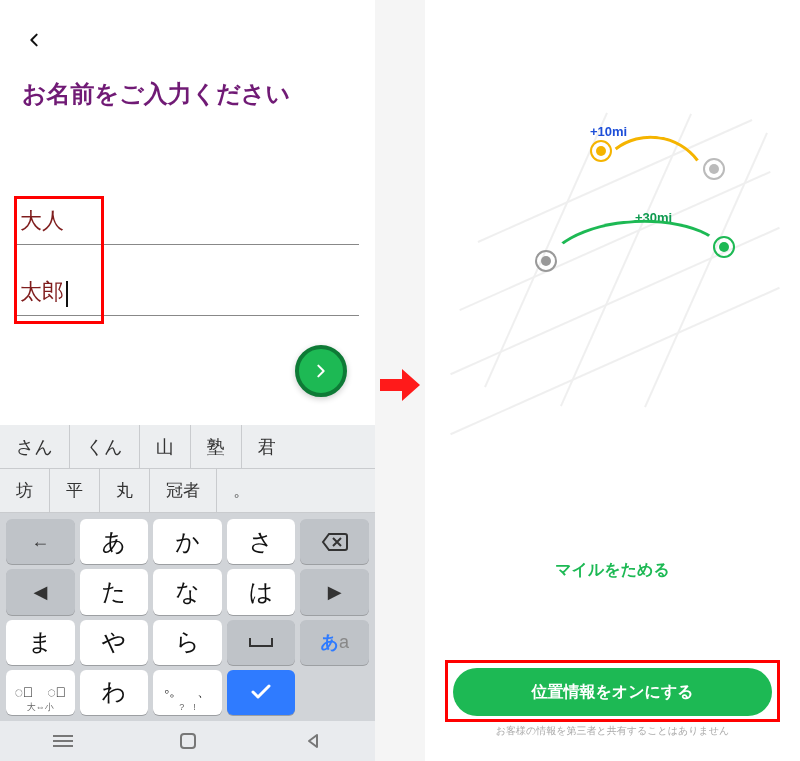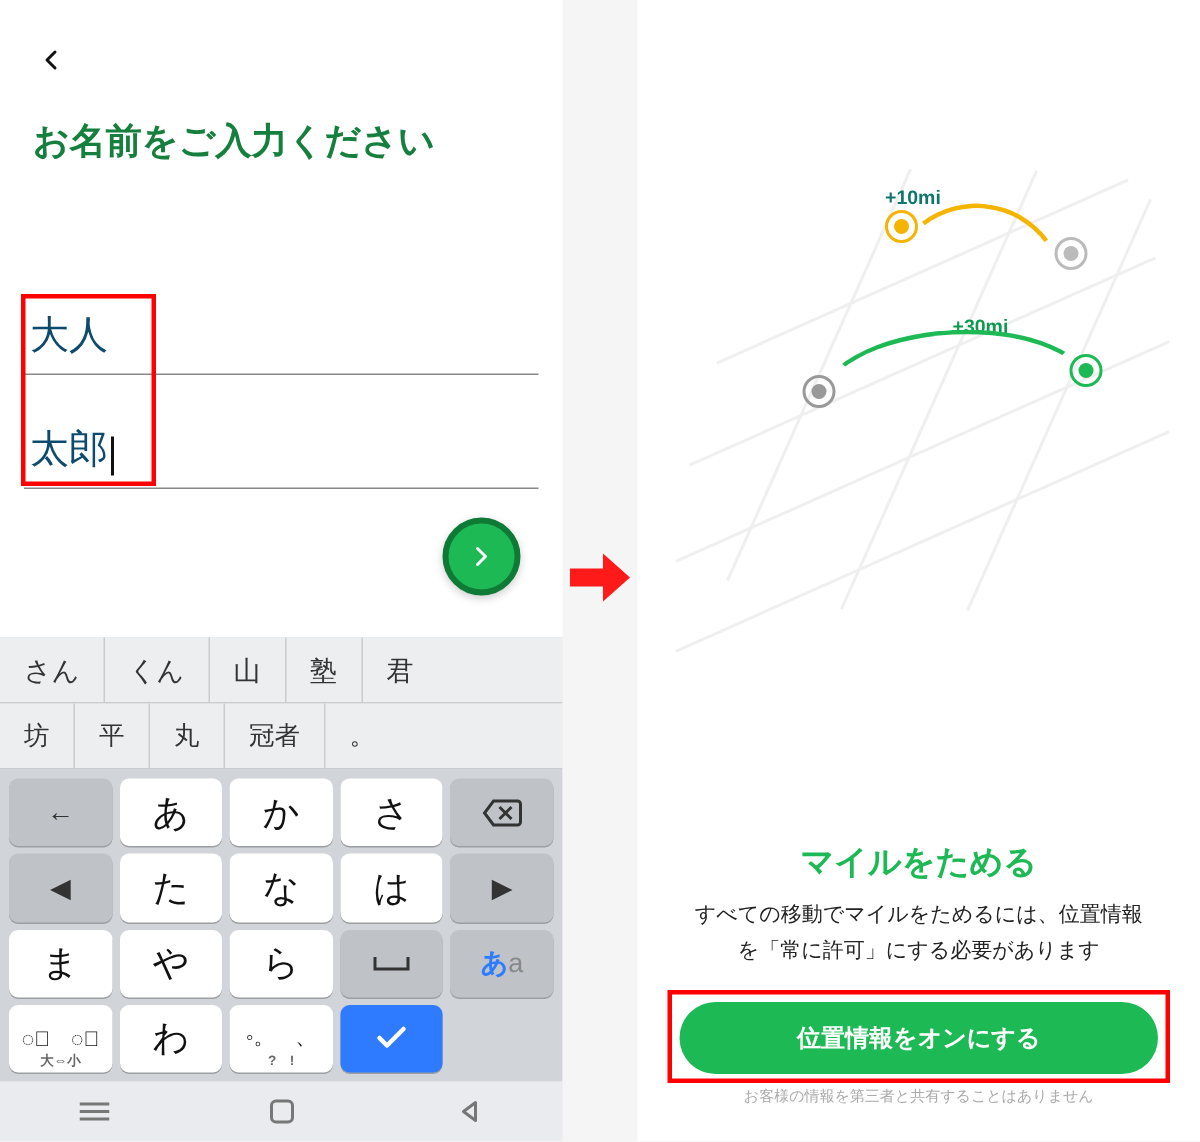--- a/index.html
+++ b/index.html
@@ -32,42 +32,42 @@
   
   .back-btn {
     position: absolute;
     top: 24px; left: 18px;
     width: 32px; height: 32px;
     display:flex; align-items:center; justify-content:center;
     cursor:pointer;
   }
   .back-btn svg { width: 16px; height: 24px; }
   .title {
-    color: #15803d;
+    color: #701a75;
     font-weight: 700;
     font-size: 24px;
     position: absolute;
     top: 78px; left: 22px; right: 22px;
   }
   .subtitle {
     color: #222;
     font-size: 16px;
     line-height: 1.6;
     position: absolute;
     top: 112px; left: 22px; right: 30px;
   }
   .fields {
     position: absolute;
     top: 196px; left: 16px; right: 16px;
   }
   .field {
     border-bottom: 1px solid #888;
     padding: 10px 4px 8px 4px;
-    font-size: 26px;
-    color: #0c4a6e;
+    font-size: 22px;
+    color: #7f1d1d;
     min-height: 46px;
     display:flex; align-items:flex-end;
   }
   .field + .field { margin-top: 22px; }
   .caret {
     display:inline-block;
     width: 2px; height: 26px;
     background: #111;
     margin-left: 2px;
     vertical-align: middle;
@@ -124,21 +124,21 @@
     background: #fff;
     border-radius: 6px;
     display:flex; align-items:center; justify-content:center;
     font-size: 24px; color:#111;
     box-shadow: 0 1px 0 rgba(0,0,0,.25);
     cursor:pointer;
     position:relative;
   }
   .key.func { background: #bfc3c8; color:#333; font-size:18px; }
   .key.blue { background: #2f7bff; color:#fff; }
-  .key .tiny { position:absolute; bottom:3px; font-size:9px; color:#666; line-height:1; text-align:center; width:100%;font-weight:bold; }
+  .key .tiny { position:absolute; bottom:3px; font-size:9px; color:#666; line-height:1; text-align:center; width:100%; }
   .navbar {
     height: 40px;
     background: #e9ebee;
     display:flex; align-items:center; justify-content:space-around;
   }
   .nav-icon { width:60px; height:30px; display:flex; align-items:center; justify-content:center; color:#666; cursor:pointer; }
 
   
   .big-arrow {
     position:absolute;
@@ -154,21 +154,21 @@
   .map-illus {
     position:absolute;
     top: 40px; left: 0; right:0;
     height: 360px;
   }
   .mile-label {
     position:absolute;
     font-size: 13px; font-weight:600;
     color:#444;
   }
-  .ml1 { top: 84px; left: 165px; color:#0f766e; }
+  .ml1 { top: 84px; left: 165px; color:#1d4ed8; }
   .ml2 { top: 170px; left: 210px; color:#0e9a4f; }
   .pin {
     position:absolute;
     width: 22px; height:22px; border-radius:50%;
     display:flex; align-items:center; justify-content:center;
   }
   .pin-inner { width:10px; height:10px; border-radius:50%; }
   .pin1 { top: 100px; left: 165px; border:2px solid #f5b400; }
   .pin1 .pin-inner{ background:#f5b400; }
   .pin2 { top: 118px; left: 278px; border:2px solid #bbb; }
@@ -193,21 +193,21 @@
     opacity:.18;
   }
   .gl { position:absolute; background:#aaa; }
 
   .r-title {
     position:absolute;
     top: 560px; left:0; right:0;
     text-align:center;
     color:#1db954;
     font-weight:700;
-    font-size: 22px;
+    font-size: 16px;
   }
   .r-sub {
     position:absolute;
     top: 598px; left: 36px; right: 36px;
     text-align:center;
     color:#222;
     font-size: 14px;
     line-height:1.7;
   }
   .loc-btn {
@@ -367,21 +367,20 @@
         </div>
       <div class="pin pin3">
           <div class="pin-inner"></div>
         </div>
       <div class="pin pin4">
           <div class="pin-inner"></div>
         </div>
     </div>
 
     <div class="r-title">マイルをためる</div>
-    <div class="r-sub">すべての移動でマイルをためるには、位置情報を「常に許可」にする必要があります</div>
     <div class="loc-btn">
       <span>位置情報をオンにする</span>
     </div>
     <div class="highlight-box hl-btn"></div>
     <div class="disclaimer">お客様の情報を第三者と共有することはありません</div>
   </div>
 
 </div>
 
 </body></html>

